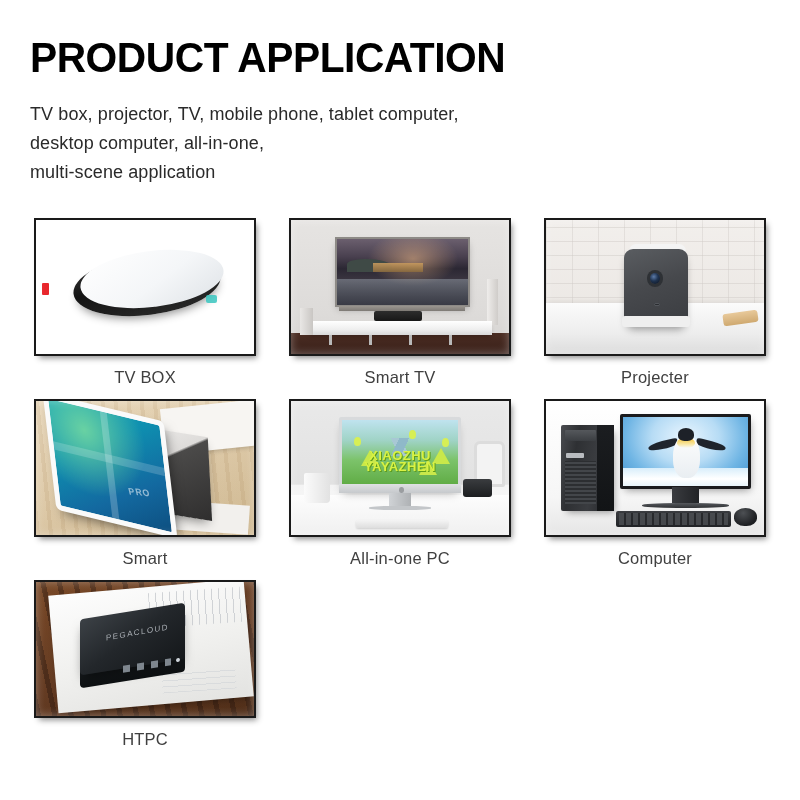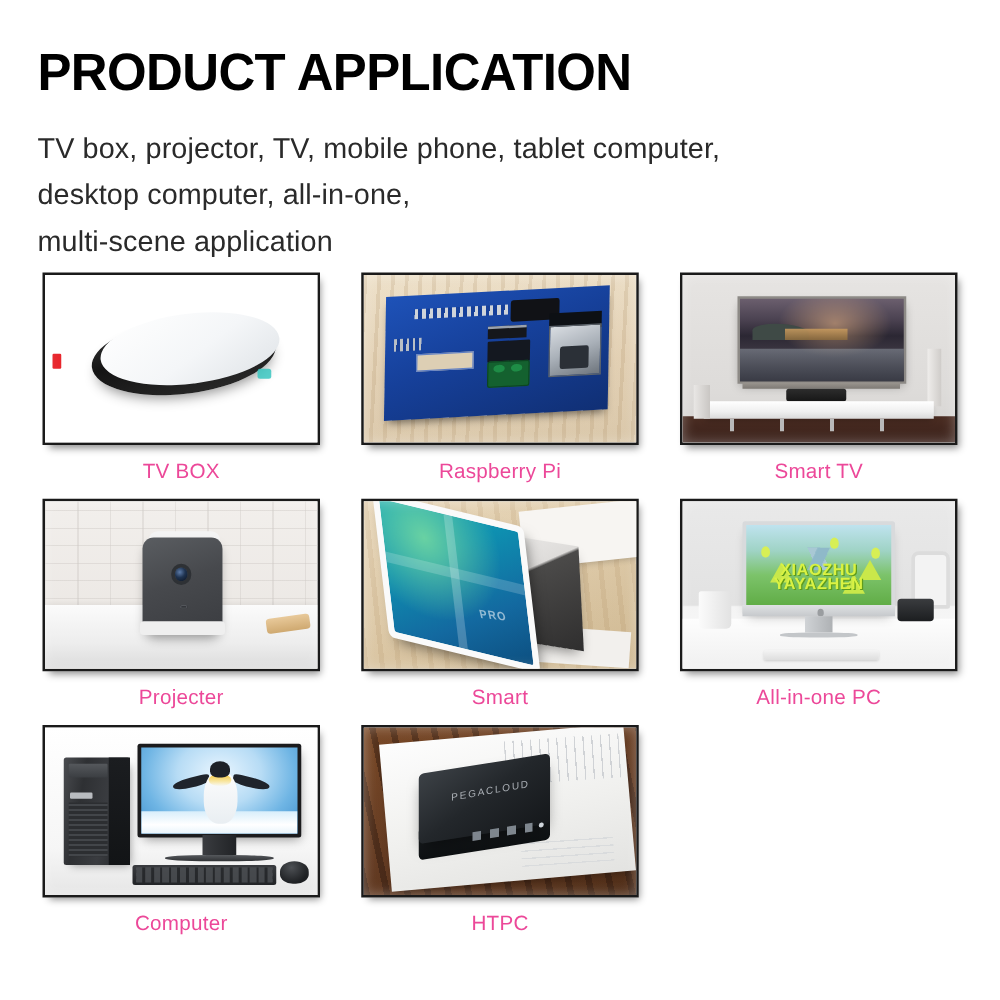--- a/index.html
+++ b/index.html
@@ -25,21 +25,21 @@
     letter-spacing: -0.5px;
     color: #000000;
     line-height: 1.05;
     transform: scaleX(0.97);
     transform-origin: left center;
     white-space: nowrap;
   }
 
   .subtitle {
     margin-top: 20px;
-    font-size: 23px;
+    font-size: 18px;
     line-height: 1.62;
     color: #2a2a2a;
     max-width: 600px;
     white-space: pre-line;
     letter-spacing: 0.1px;
   }
 
   
   .grid {
     position: absolute;
@@ -68,21 +68,21 @@
     content: "";
     position: absolute;
     inset: 0;
     pointer-events: none;
     box-shadow: inset 0 0 10px rgba(255,255,255,0.35);
   }
 
   .caption {
     text-align: center;
     font-size: 16.5px;
-    color: #ec4899;
+    color: #404040;
     padding-top: 12px;
     letter-spacing: 0.2px;
   }
 
   .scene { position: absolute; inset: 0; }
 
   
   .tvbox-bg { background: #ffffff; }
   .tvbox-body {
     position: absolute;
@@ -774,38 +774,20 @@
         <div class="scene tvbox-bg">
           <div class="tvbox-body"></div>
           <div class="tvbox-top"></div>
           <div class="tvbox-red"></div>
           <div class="tvbox-teal"></div>
         </div>
       </div>
       <div class="caption">TV BOX</div>
     </div>
 
-    <div class="cell">
-      <div class="photo-frame">
-        <div class="scene rpi-wood">
-          <div class="rpi-board">
-            <div class="rpi-hdr"></div>
-            <div class="rpi-hdr2"></div>
-            <div class="rpi-chip"></div>
-            <div class="rpi-ic"></div>
-            <div class="rpi-cut"></div>
-            <div class="rpi-black2"></div>
-            <div class="rpi-green"></div>
-            <div class="rpi-rjtop"></div>
-            <div class="rpi-rj45"></div>
-          </div>
-        </div>
-      </div>
-      <div class="caption">Raspberry Pi</div>
-    </div>
 
     <div class="cell">
       <div class="photo-frame">
         <div class="scene tv-wall">
           <div class="tv-floor"></div>
           <div class="tv-spk-r"></div>
           <div class="tv-panel">
             <div class="tv-screen">
               <div class="tv-hill"></div>
               <div class="tv-villa"></div>

